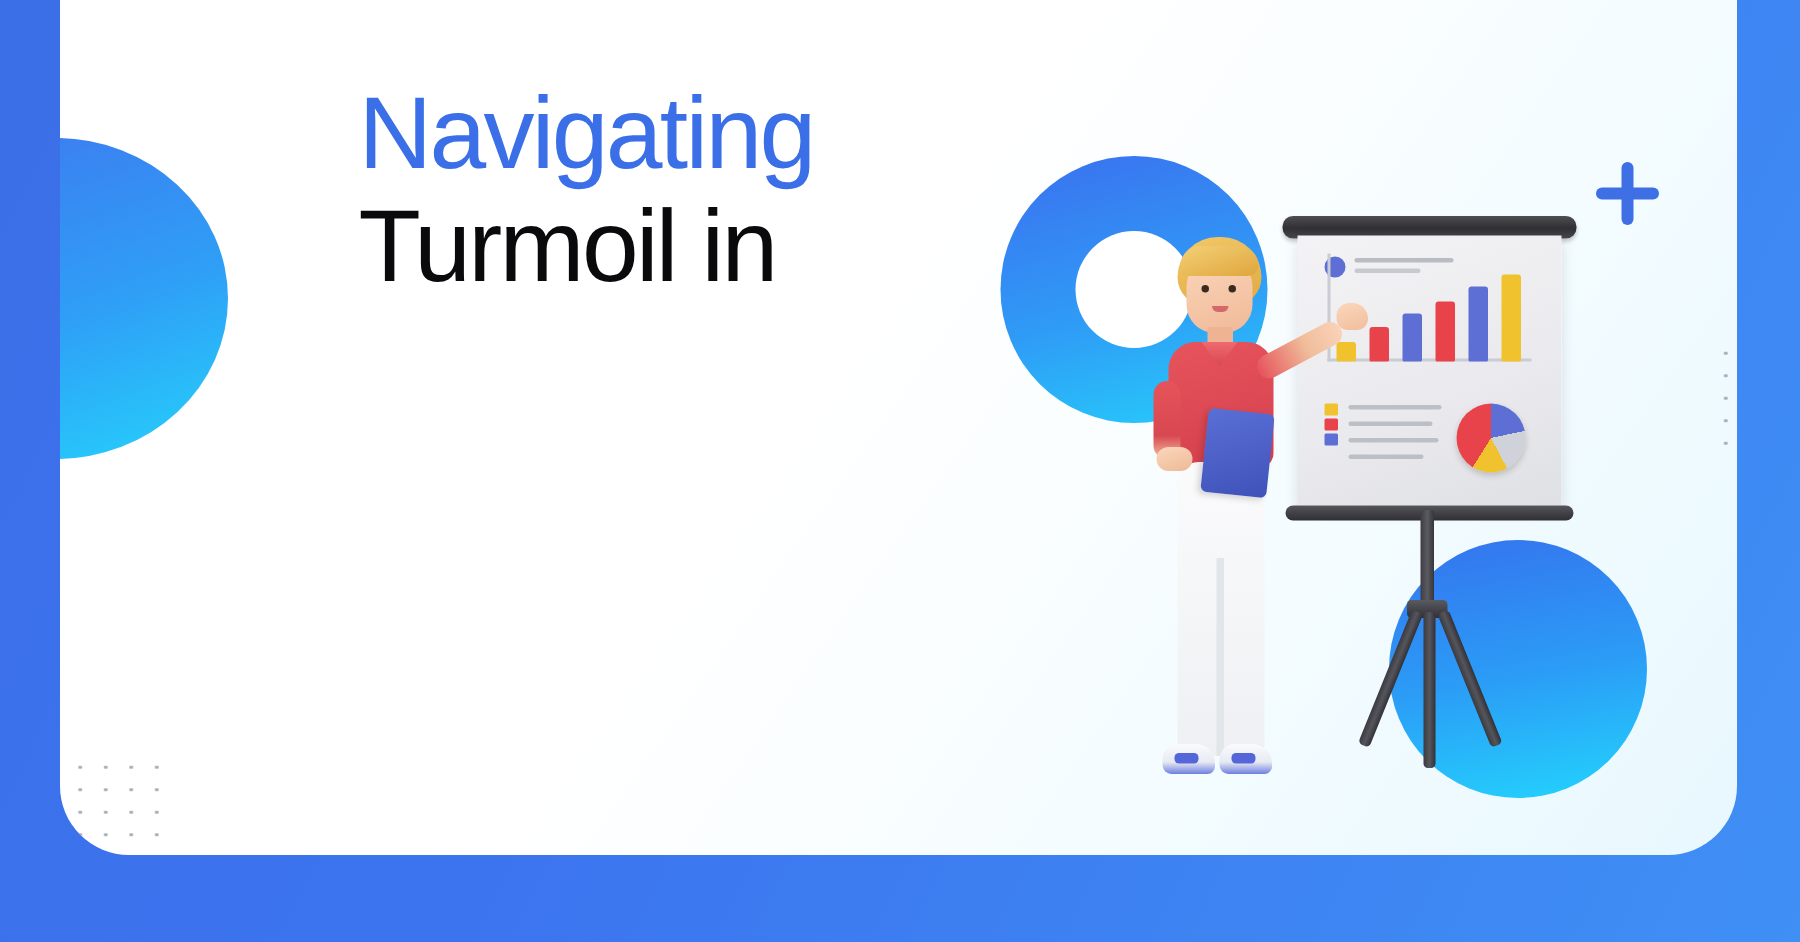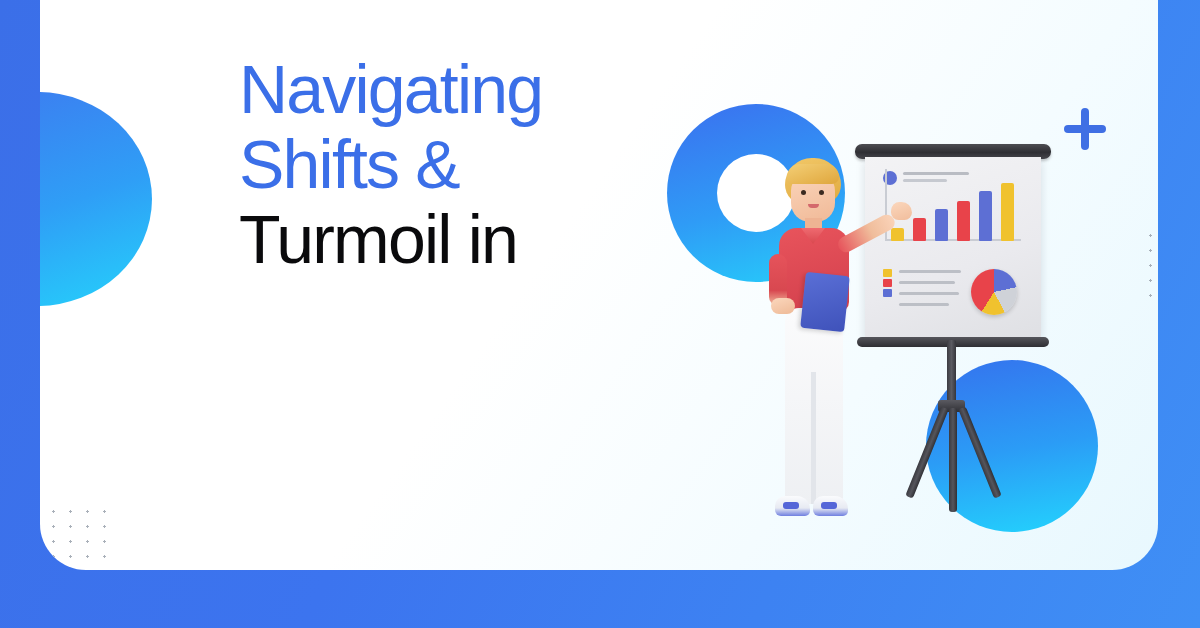--- a/index.html
+++ b/index.html
@@ -237,21 +237,20 @@
     <div class="dots dots-bl"></div>
     <div class="dots dots-r"></div>
 
     <div class="plus">
       <i class="h"></i>
         <i class="v"></i>
     </div>
 
     <div class="headline">
       <span class="ln blue">Navigating</span>
-      <span class="ln blue">Shifts &amp;</span>
       <span class="ln black">Turmoil in</span>
     </div>
 
     <div class="illo">
 
       <div class="ring"></div>
 
       <div class="board">
         <div class="board-top"></div>
         <div class="board-face">

